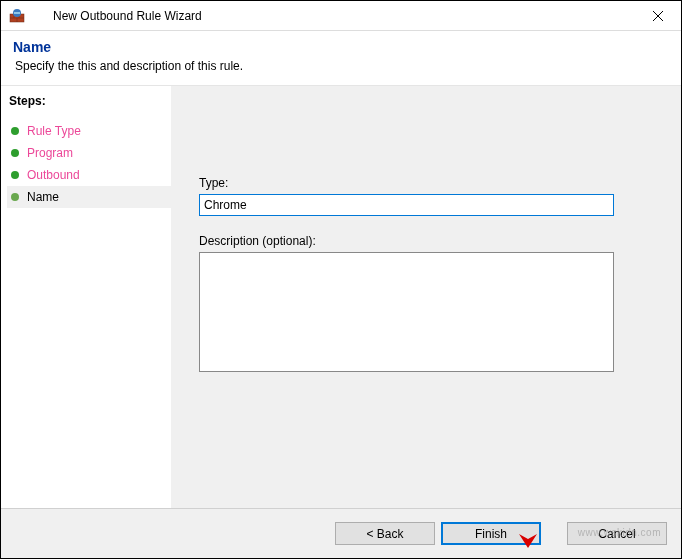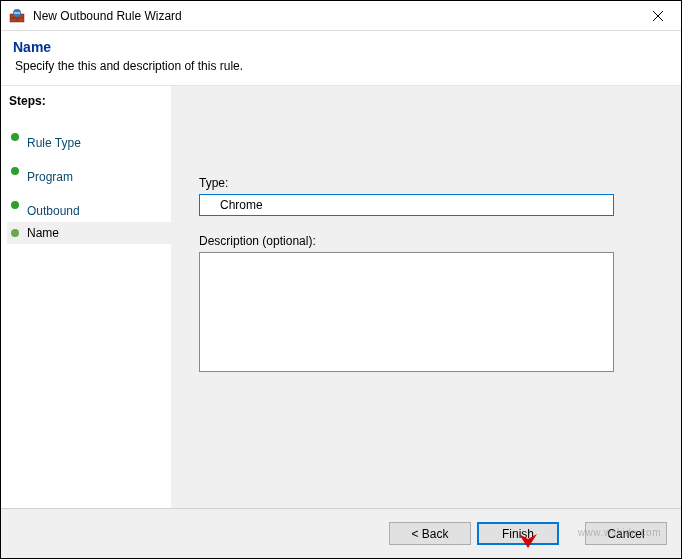--- a/index.html
+++ b/index.html
@@ -15,20 +15,21 @@
     border: 1px solid #000;
     position: relative;
   }
   .titlebar {
     height: 30px;
     display: flex;
     align-items: center;
     padding: 3px 8px;
     background: #fff;
     border-bottom: 1px solid #ddd;
+    gap: 20px;
   }
   .titlebar .app-icon {
     width: 16px; height: 16px;
     margin-right: 8px;
     display: inline-block;
   }
   .titlebar .title {
     flex: 1;
     font-size: 12px;
   }
@@ -80,42 +81,42 @@
     cursor: pointer;
     font-size: 12px;
   }
   .step-item .bullet {
     width: 8px; height: 8px;
     border-radius: 50%;
     margin-right: 8px;
     flex-shrink: 0;
   }
   .step-item.completed .bullet { background: #2e9e2e; }
-  .step-item.completed .label { color: #0c4a6e; margin-top: 12px; }
+  .step-item.completed .label { color: #ec4899; }
   .step-item.current {
     background: #f0f0f0;
   }
   .step-item.current .bullet { background: #6aa84f; }
   .step-item.current .label { color: #000; }
   .content {
     flex: 1;
     background: #f0f0f0;
     padding: 90px 24px 16px 28px;
     position: relative;
   }
   .field-label {
     font-size: 12px;
     margin-bottom: 4px;
   }
   .text-input {
     width: 415px;
     height: 22px;
     border: 1px solid #0078d7;
     background: #fff;
-    padding: 2px 20px;
+    padding: 2px 4px;
     font-family: inherit;
     font-size: 12px;
     outline: none;
   }
   .textarea-input {
     width: 415px;
     height: 120px;
     border: 1px solid #888;
     background: #fff;
     padding: 2px 4px;
@@ -131,21 +132,21 @@
     height: 50px;
     background: #f0f0f0;
     border-top: 1px solid #d0d0d0;
     display: flex;
     justify-content: flex-end;
     align-items: center;
     padding-right: 14px;
     gap: 6px;
   }
   .btn {
-    width: 82px;
+    width: 100px;
     height: 23px;
     border: 1px solid #adadad;
     background: #e1e1e1;
     font-family: inherit;
     font-size: 12px;
     cursor: pointer;
   }
   .btn.primary {
     border: 2px solid #0078d7;
     background: #e1e1e1;

